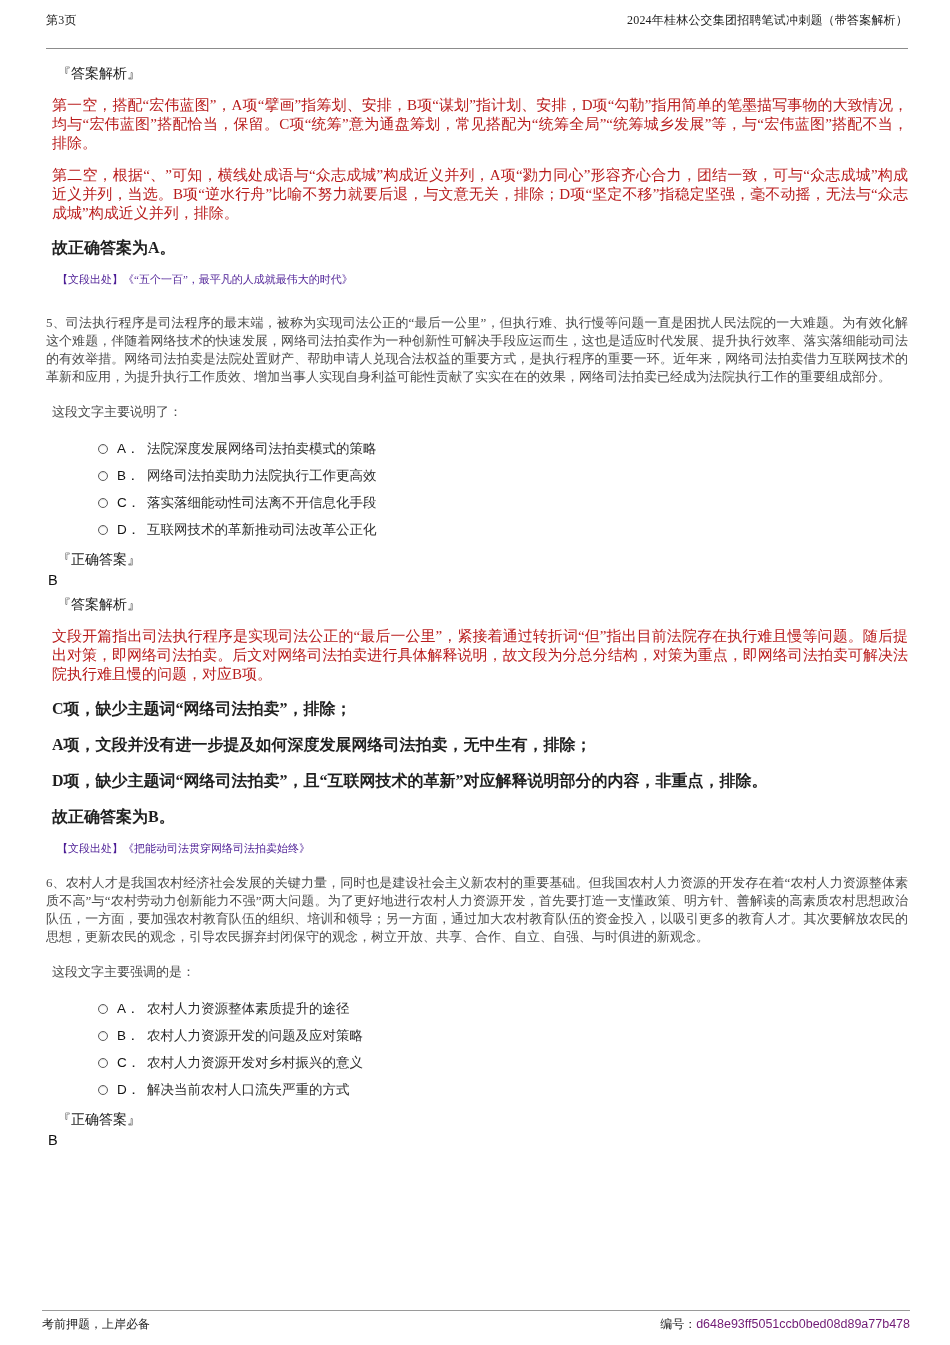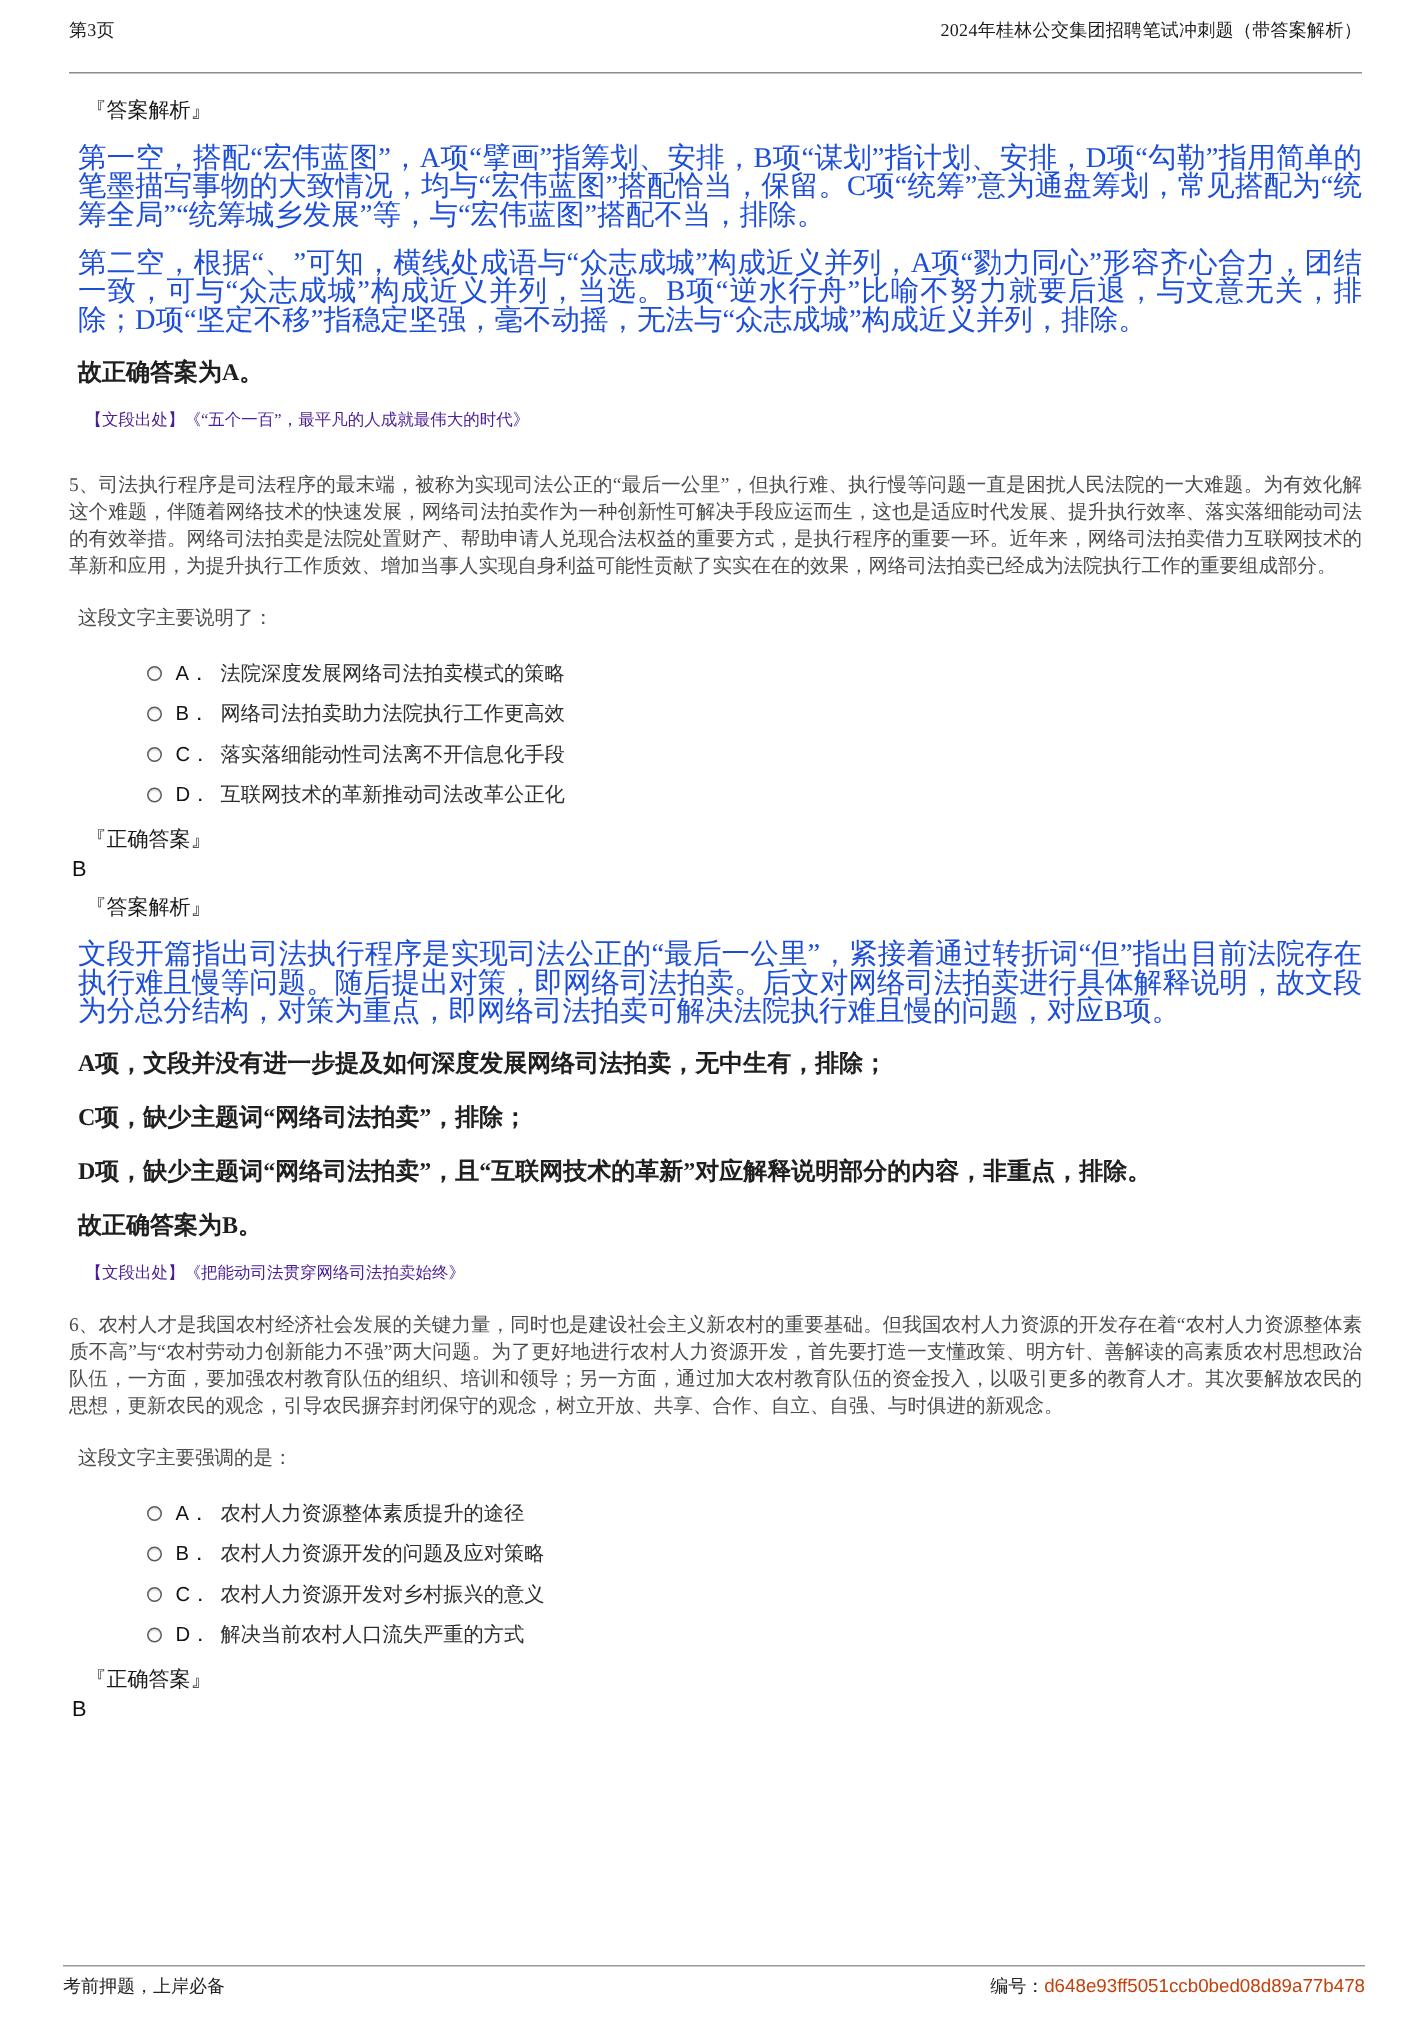--- a/index.html
+++ b/index.html
@@ -17,21 +17,21 @@
   .header {
     display:flex; justify-content:space-between; align-items:flex-end;
     font-size:12px; color:#1c1c1c;
     border-bottom:1px solid #8c8c8c;
     padding-bottom:19px;
   }
   .header .pageno, .header .doctitle { letter-spacing:0.2px; }
 
   
   .label       { font-size:14px; margin:16px 0 0 11px; color:#1a1a1a; }
-  .para        { font-size:19px; line-height:19px; margin:13px 0 0 6px; color:#1d4ed8; text-align:justify; }
+  .para        { font-size:15px; line-height:19px; margin:13px 0 0 6px; color:#b91c1c; text-align:justify; }
   .conclusion  { font-size:16px; margin:15px 0 0 6px; color:#1f1f1f;font-weight:bold; }
   .source      { font-size:11px; margin:13px 0 0 11px; color:#4c1d95; }
   .ans-letter  { font-family:"Liberation Sans","DejaVu Sans",sans-serif; font-size:14.5px; margin:3px 0 0 2px; color:#111; }
 
   .q-stem   { font-size:13px; line-height:18px; margin:27px 0 0 0; color:#4c4c4c; text-align:justify; }
   .q-stem6  { margin-top:18px; }
   .prompt   { font-size:13px; margin:17px 0 0 6px; color:#4c4c4c; }
 
   .options  { margin:14px 0 0 52px; }
   .opt-row  { display:flex; align-items:center; height:27px; }
@@ -52,21 +52,21 @@
   .footer {
     position:absolute; left:42px; right:40px; bottom:12px;
     border-top:1px solid #9a9a9a;
     padding-top:5px;
     display:flex; justify-content:space-between; align-items:flex-start;
     font-size:12px; color:#222;
   }
   .footer .code-wrap { font-size:12px; }
   .footer .code {
     font-family:"Liberation Sans","DejaVu Sans",sans-serif;
-    font-size:12.5px; color:#c2410c;
+    font-size:12.5px; color:#701a75;
   }
 </style>
 </head>
 <body>
 
 <div class="page">
 
   <div class="header">
     <span class="pageno">第3页</span>
     <span class="doctitle">2024年桂林公交集团招聘笔试冲刺题（带答案解析）</span>
@@ -101,22 +101,22 @@
       <span class="radio"></span>
       <span class="opt-letter">D．</span>
       <span class="opt-text">互联网技术的革新推动司法改革公正化</span>
     </div>
   </div>
 
   <div class="label tight">『正确答案』</div>
   <div class="ans-letter">B</div>
   <div class="label tight">『答案解析』</div>
   <div class="para">文段开篇指出司法执行程序是实现司法公正的“最后一公里”，紧接着通过转折词“但”指出目前法院存在执行难且慢等问题。随后提出对策，即网络司法拍卖。后文对网络司法拍卖进行具体解释说明，故文段为分总分结构，对策为重点，即网络司法拍卖可解决法院执行难且慢的问题，对应B项。</div>
+  <div class="conclusion">C项，缺少主题词“网络司法拍卖”，排除；</div>
   <div class="conclusion">A项，文段并没有进一步提及如何深度发展网络司法拍卖，无中生有，排除；</div>
-  <div class="conclusion">C项，缺少主题词“网络司法拍卖”，排除；</div>
   <div class="conclusion">D项，缺少主题词“网络司法拍卖”，且“互联网技术的革新”对应解释说明部分的内容，非重点，排除。</div>
   <div class="conclusion">故正确答案为B。</div>
   <div class="source">【文段出处】《把能动司法贯穿网络司法拍卖始终》</div>
 
   <div class="q-stem q-stem6">6、农村人才是我国农村经济社会发展的关键力量，同时也是建设社会主义新农村的重要基础。但我国农村人力资源的开发存在着“农村人力资源整体素质不高”与“农村劳动力创新能力不强”两大问题。为了更好地进行农村人力资源开发，首先要打造一支懂政策、明方针、善解读的高素质农村思想政治队伍，一方面，要加强农村教育队伍的组织、培训和领导；另一方面，通过加大农村教育队伍的资金投入，以吸引更多的教育人才。其次要解放农民的思想，更新农民的观念，引导农民摒弃封闭保守的观念，树立开放、共享、合作、自立、自强、与时俱进的新观念。</div>
   <div class="prompt">这段文字主要强调的是：</div>
 
   <div class="options">
     <div class="opt-row">
       <span class="radio"></span>

